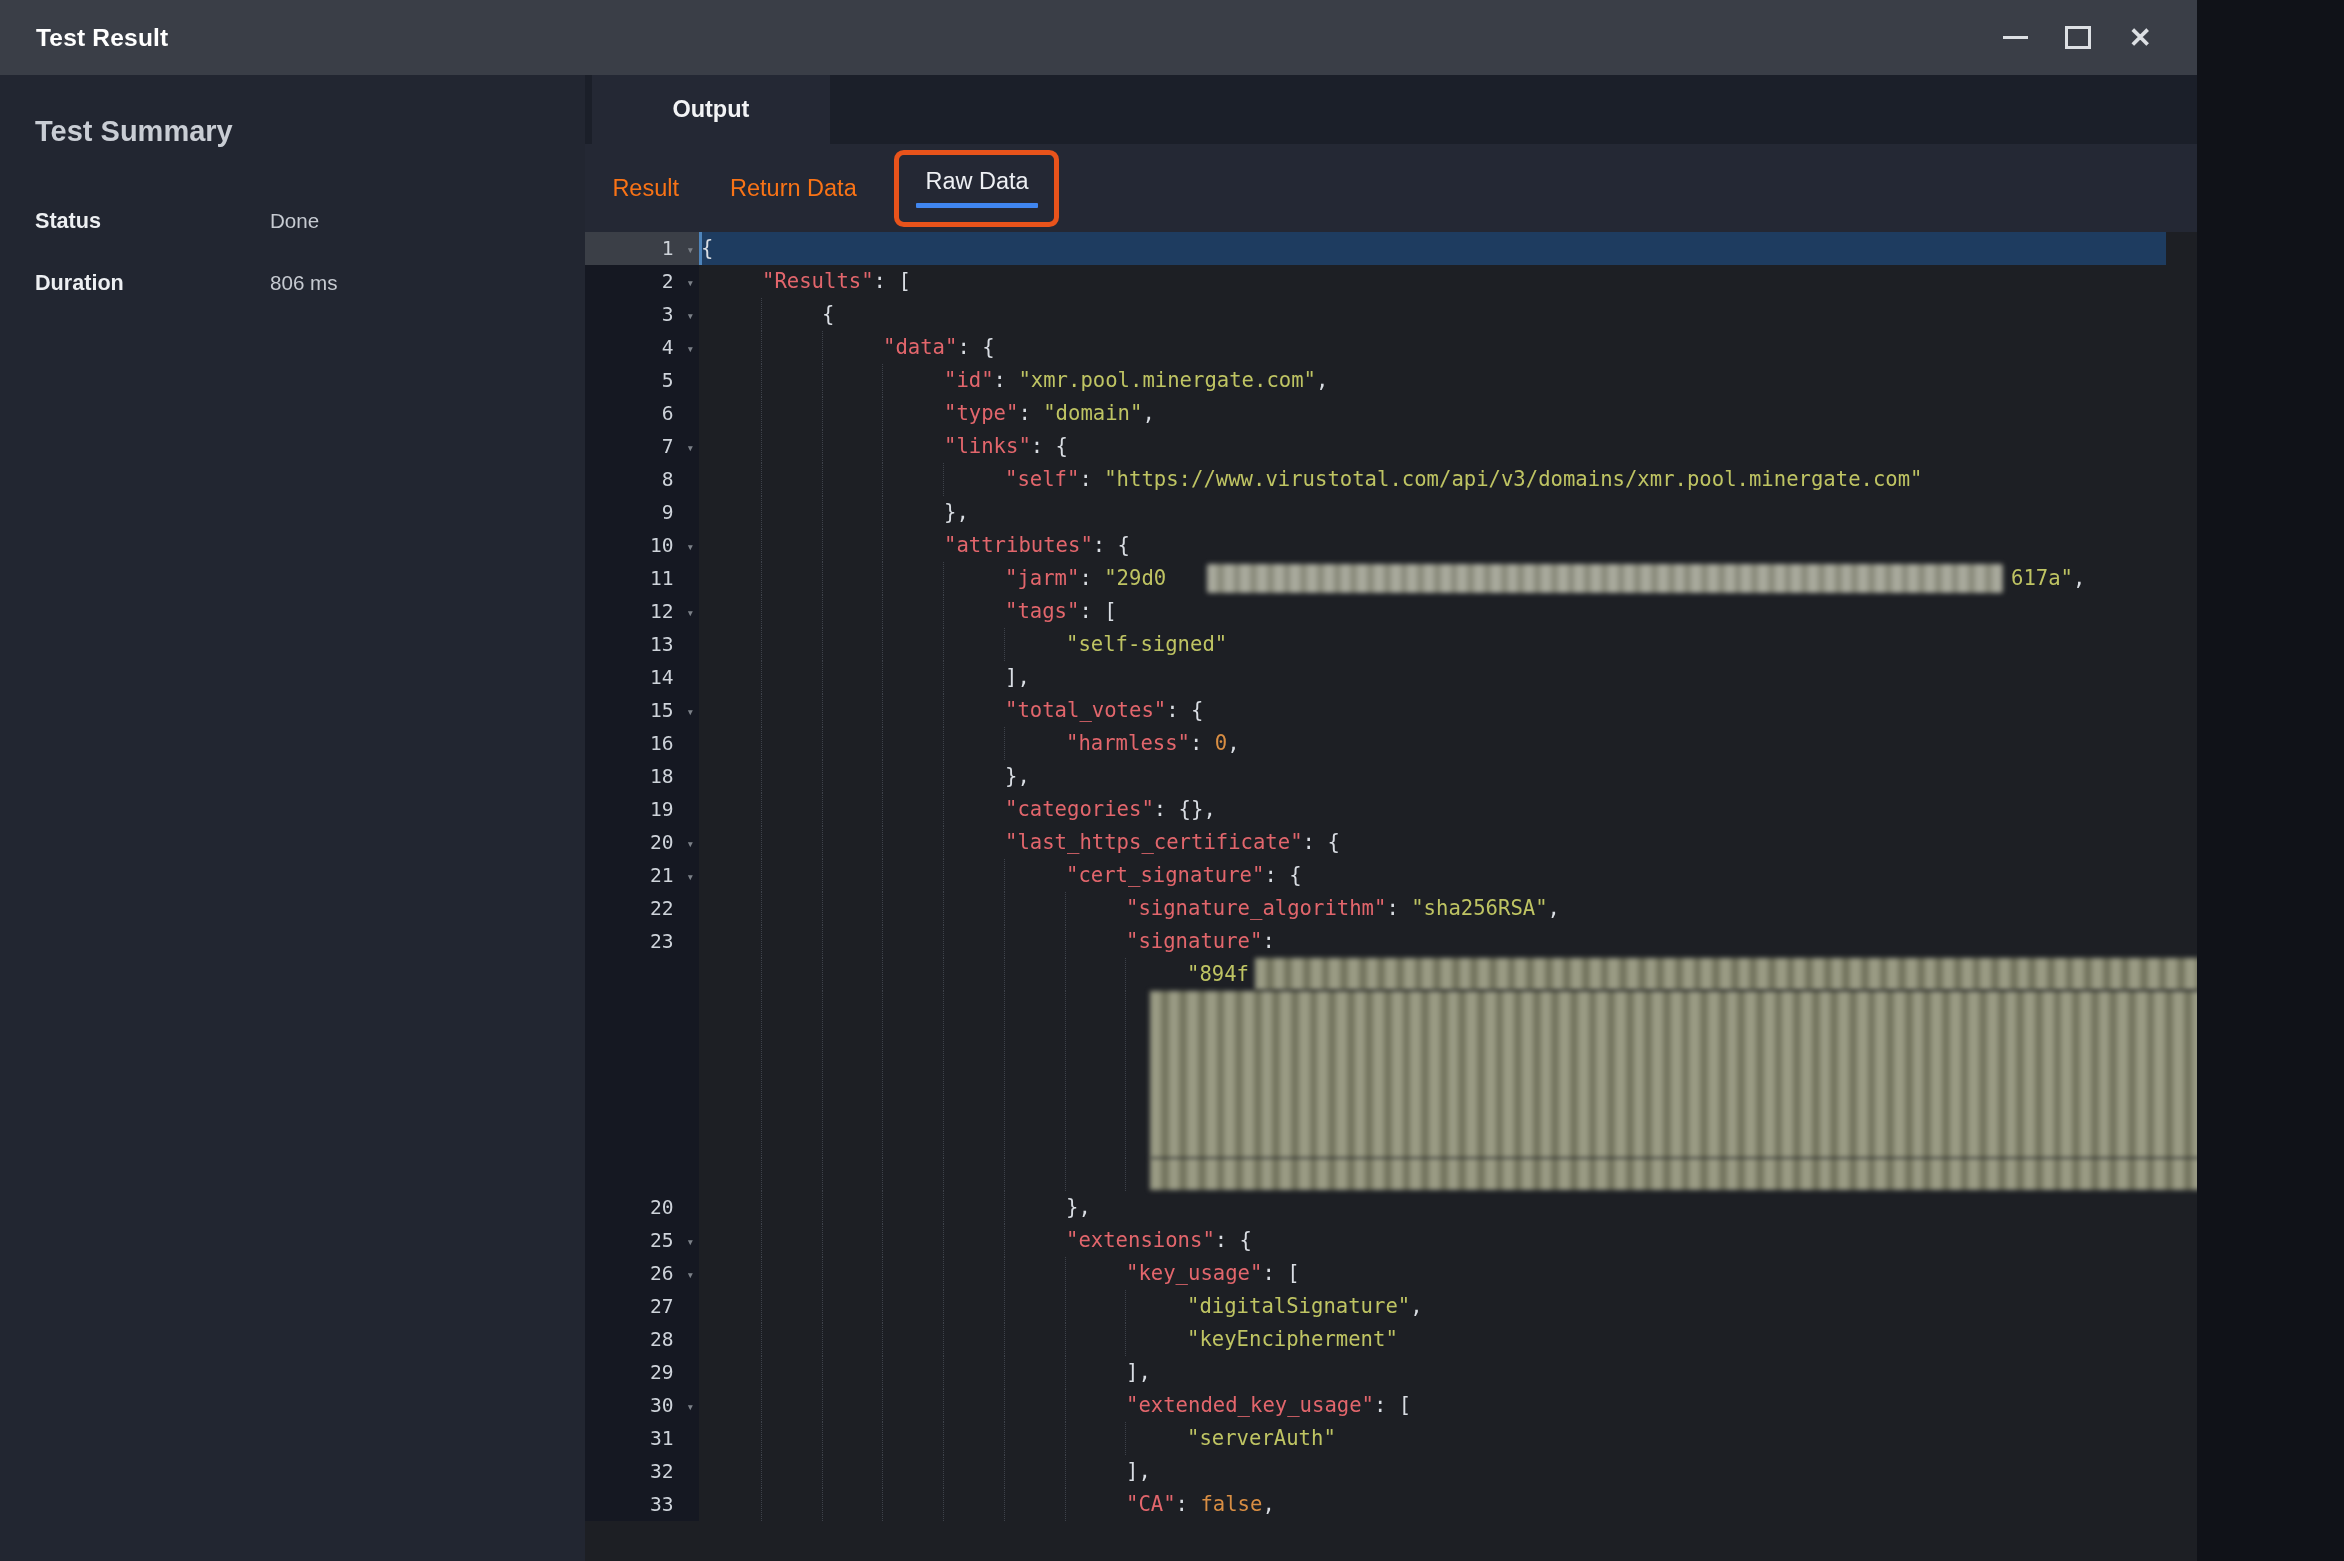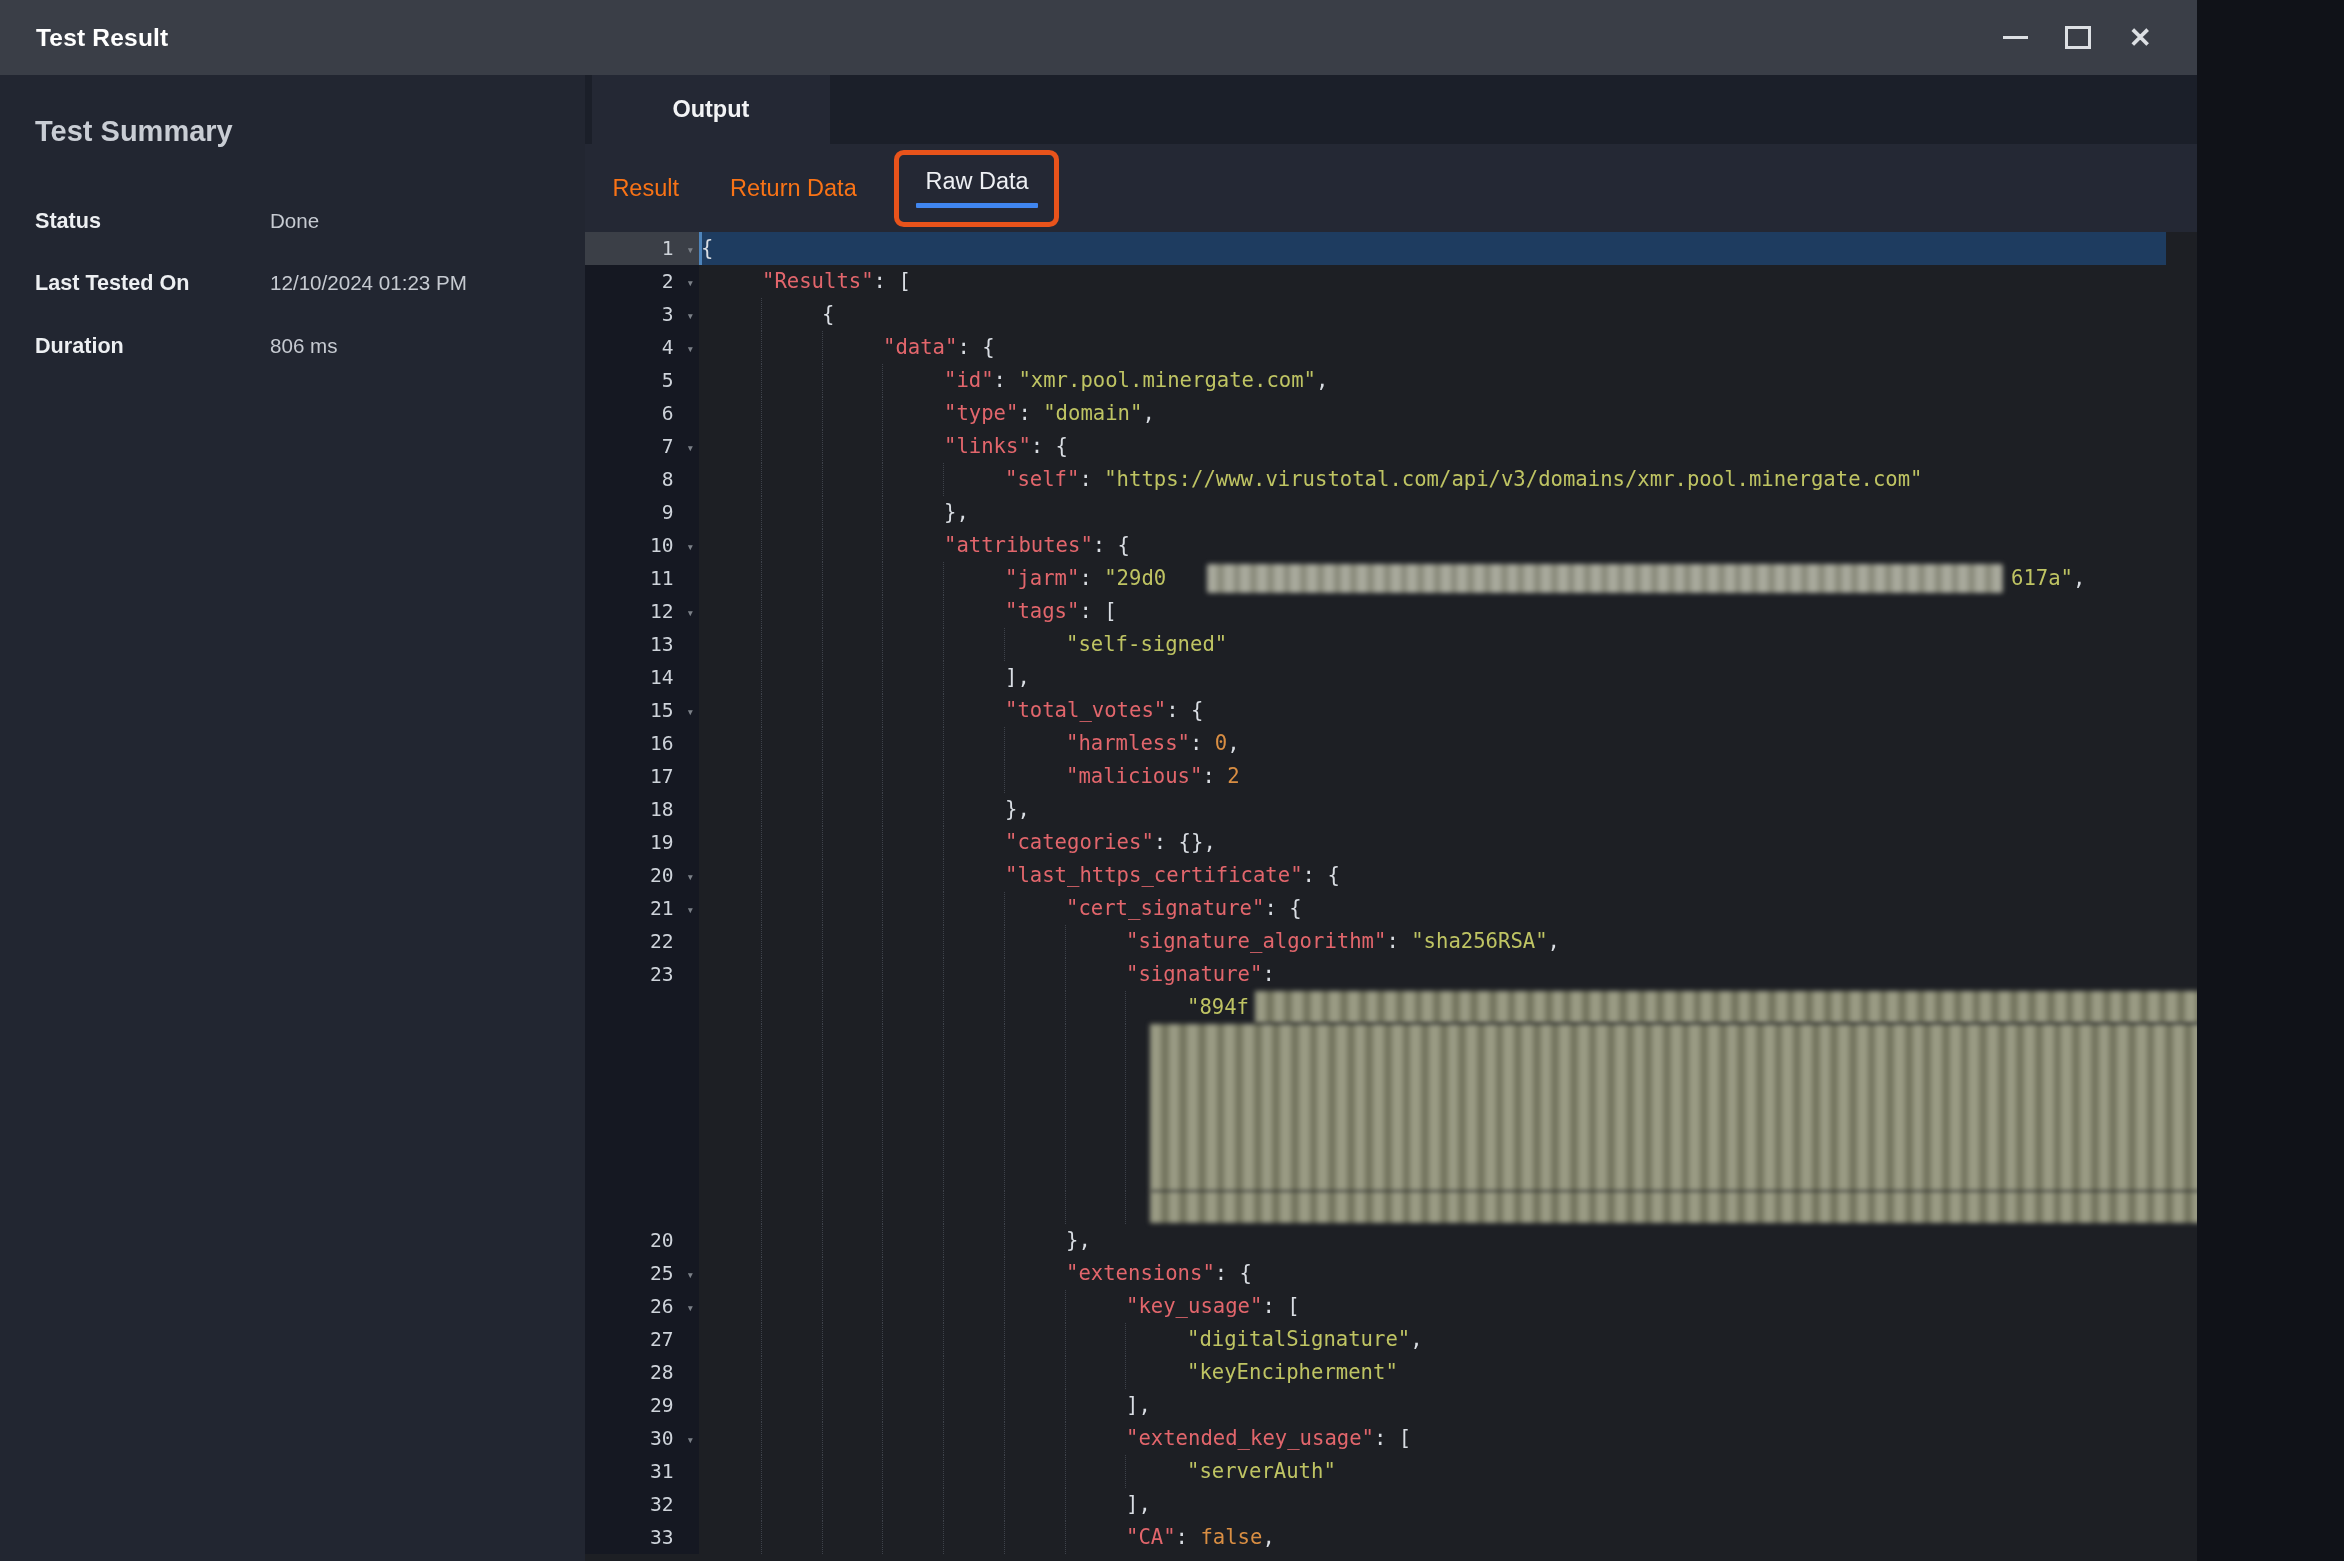--- a/index.html
+++ b/index.html
@@ -88,24 +88,20 @@
 
   <div class="main">
 
     <aside class="left-panel">
       <div class="summary-title">Test Summary</div>
       <div class="srow first">
         <span class="lbl">Status</span>
         <span class="val">Done</span>
       </div>
       <div class="srow">
-        <span class="lbl">Last Tested On</span>
-        <span class="val">12/10/2024 01:23 PM</span>
-      </div>
-      <div class="srow">
         <span class="lbl">Duration</span>
         <span class="val">806 ms</span>
       </div>
     </aside>
 
     <main class="right-panel">
       <div class="tabrow">
         <div class="tab-output">Output</div>
       </div>
 
@@ -178,24 +174,20 @@
           </div>
           <div class="crow">
             <div class="gut"><span>15</span><span class="arr">▾</span></div>
             <div class="cnt" style="padding-left: 306px;"><span class="ig" style="left: 62px;"></span><span class="ig" style="left: 123px;"></span><span class="ig" style="left: 183px;"></span><span class="ig" style="left: 244px;"></span><span class="tok-key">"total_votes"</span><span class="tok-punc">: {</span></div>
           </div>
           <div class="crow">
             <div class="gut"><span>16</span></div>
             <div class="cnt" style="padding-left: 367px;"><span class="ig" style="left: 62px;"></span><span class="ig" style="left: 123px;"></span><span class="ig" style="left: 183px;"></span><span class="ig" style="left: 244px;"></span><span class="ig" style="left: 305px;"></span><span class="tok-key">"harmless"</span><span class="tok-punc">: </span><span class="tok-num">0</span><span class="tok-punc">,</span></div>
           </div>
           <div class="crow">
-            <div class="gut"><span>17</span></div>
-            <div class="cnt" style="padding-left: 367px;"><span class="ig" style="left: 62px;"></span><span class="ig" style="left: 123px;"></span><span class="ig" style="left: 183px;"></span><span class="ig" style="left: 244px;"></span><span class="ig" style="left: 305px;"></span><span class="tok-key">"malicious"</span><span class="tok-punc">: </span><span class="tok-num">2</span></div>
-          </div>
-          <div class="crow">
             <div class="gut"><span>18</span></div>
             <div class="cnt" style="padding-left: 306px;"><span class="ig" style="left: 62px;"></span><span class="ig" style="left: 123px;"></span><span class="ig" style="left: 183px;"></span><span class="ig" style="left: 244px;"></span><span class="tok-punc">},</span></div>
           </div>
           <div class="crow">
             <div class="gut"><span>19</span></div>
             <div class="cnt" style="padding-left: 306px;"><span class="ig" style="left: 62px;"></span><span class="ig" style="left: 123px;"></span><span class="ig" style="left: 183px;"></span><span class="ig" style="left: 244px;"></span><span class="tok-key">"categories"</span><span class="tok-punc">: {},</span></div>
           </div>
           <div class="crow">
             <div class="gut"><span>20</span><span class="arr">▾</span></div>
             <div class="cnt" style="padding-left: 306px;"><span class="ig" style="left: 62px;"></span><span class="ig" style="left: 123px;"></span><span class="ig" style="left: 183px;"></span><span class="ig" style="left: 244px;"></span><span class="tok-key">"last_https_certificate"</span><span class="tok-punc">: {</span></div>

